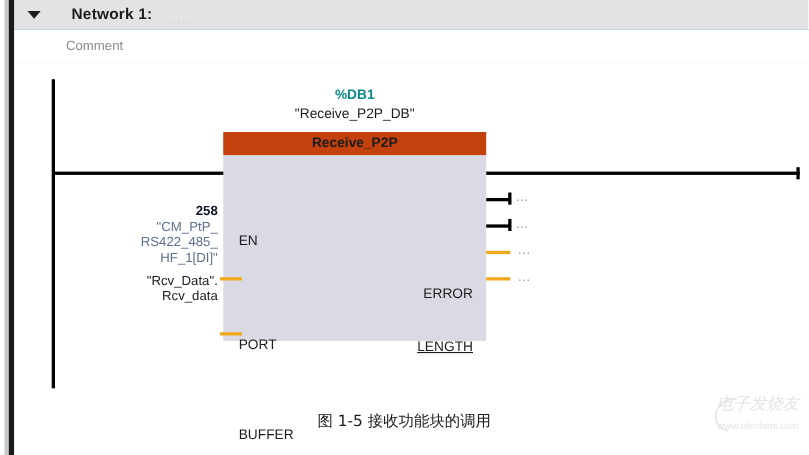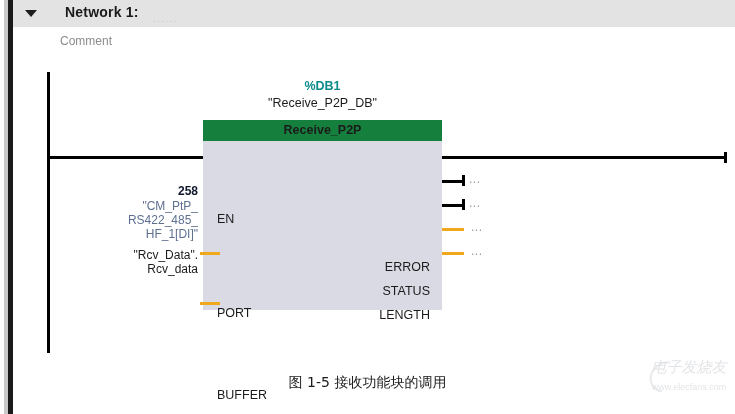--- a/index.html
+++ b/index.html
@@ -84,21 +84,21 @@
 
   
   .fb {
     position: absolute; left: 190px; top: 62px;
     width: 239px; height: 190px;
     background: #d9dae3;
   }
   .fb-header {
     position: absolute; left: 0; top: 0;
     width: 239px; height: 21px;
-    background: #15803d;
+    background: #c2410c;
     text-align: center;
   }
   .fb-header-label {
     display: block;
     font-size: 12.5px; font-weight: bold; color: #1b1b1b;
     line-height: 21px;
   }
 
   
   .pin-left {
@@ -196,22 +196,21 @@
   <div class="fb">
     <div class="fb-header">
       <span class="fb-header-label">Receive_P2P</span>
     </div>
 
     <div class="pin-left" style="left:14px; top:92px;">EN</div>
     <div class="pin-left" style="left:14px; top:186px;">PORT</div>
     <div class="pin-left" style="left:14px; top:236px;margin-top:32px;">BUFFER</div>
 
     <div class="pin-right" style="right:12px; top:140px; width:120px;">ERROR</div>
-    <div class="pin-right" style="right:12px; top:164px; width:120px;">STATUS</div>
-    <div class="pin-right" style="right:12px; top:188px; width:120px;">LENGTH</div>
+    <div class="pin-right" style="right:12px; top:188px; width:120px;text-decoration:underline;">LENGTH</div>
   </div>
 
   <div style="position:absolute; left:190px; top:21px; width:239px; text-align:center; font-size:12.5px; font-weight:bold; color:#0d8b8b;">%DB1</div>
   <div style="position:absolute; left:190px; top:38px; width:239px; text-align:center; font-size:12.5px; color:#1b1b1b;">"Receive_P2P_DB"</div>
 
   <div class="operand op-teal" style="left:100px; top:126px; width:85px;">258</div>
   <div class="operand op-slate" style="left:80px; top:141px; width:105px; white-space:pre-line;">"CM_PtP_
 RS422_485_
 HF_1[DI]"</div>
   <div class="wire-orange" style="left:187px; top:194px; width:20px;"></div>

